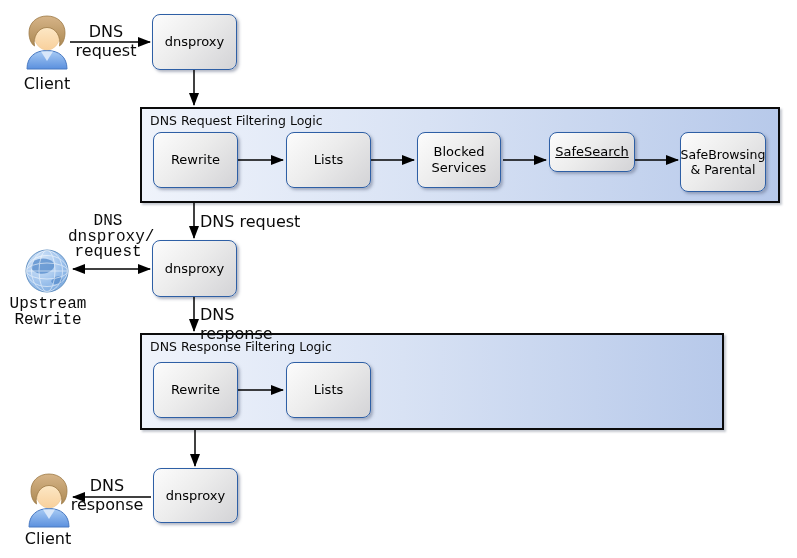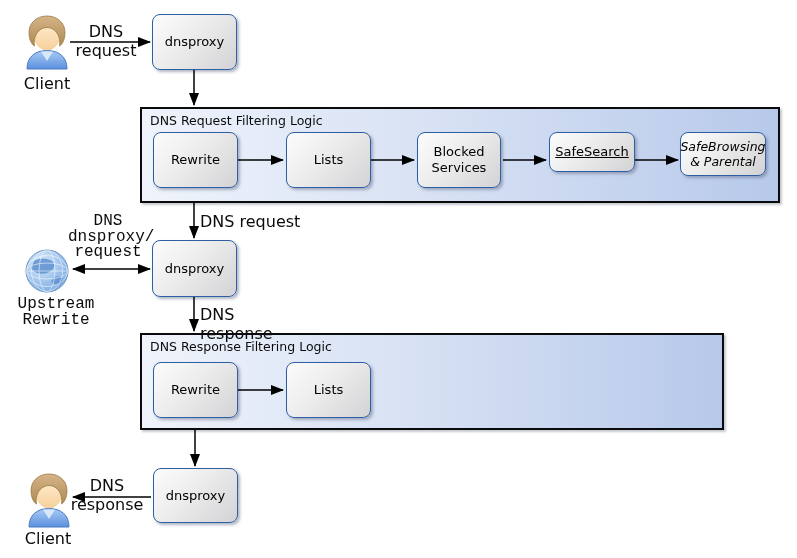--- a/index.html
+++ b/index.html
@@ -55,21 +55,21 @@
     </div>
   </div>
 
   <div class="layer-nodes">
     <div class="node" style="left:152px;top:14px;width:85px;height:56px;">dnsproxy</div>
 
     <div class="node" style="left:153px;top:132px;width:85px;height:56px;">Rewrite</div>
     <div class="node" style="left:286px;top:132px;width:85px;height:56px;">Lists</div>
     <div class="node" style="left:417px;top:132px;width:84px;height:56px;">Blocked Services</div>
     <div class="node" style="left:549px;top:132px;width:86px;height:40px;text-decoration:underline;">SafeSearch</div>
-    <div class="node" style="left:680px;top:132px;width:86px;height:44px;font-size:12.5px;font-style:italic;">SafeBrowsing &amp; Parental</div>
+    <div class="node" style="left:680px;top:132px;width:86px;height:60px;font-size:12.5px;">SafeBrowsing &amp; Parental</div>
 
     <div class="node" style="left:152px;top:240px;width:85px;height:57px;">dnsproxy</div>
 
     <div class="node" style="left:153px;top:362px;width:85px;height:56px;">Rewrite</div>
     <div class="node" style="left:286px;top:362px;width:85px;height:56px;">Lists</div>
 
     <div class="node" style="left:153px;top:468px;width:85px;height:55px;">dnsproxy</div>
   </div>
 
   <div class="layer-labels">
@@ -77,21 +77,21 @@
     <div class="lbl center" style="left:22px;top:74px;width:50px;">Client</div>
 
     <div class="lbl" style="left:200px;top:212px;width:110px;">DNS request</div>
 
     <div class="lbl center multi" style="left:68px;top:214px;width:80px;">
       <div>DNS</div>
       <div>dnsproxy/</div>
       <div>request</div>
     </div>
 
-    <div class="lbl center multi" style="left:16px;top:297px;width:80px;">
+    <div class="lbl center multi" style="left:8px;top:297px;width:80px;">
       <div>Upstream</div>
       <div>Rewrite</div>
     </div>
 
     <div class="lbl" style="left:200px;top:305px;width:110px;">DNS response</div>
 
     <div class="lbl center" style="left:62px;top:476px;width:90px;">DNS response</div>
     <div class="lbl center" style="left:23px;top:529px;width:50px;">Client</div>
   </div>
 

